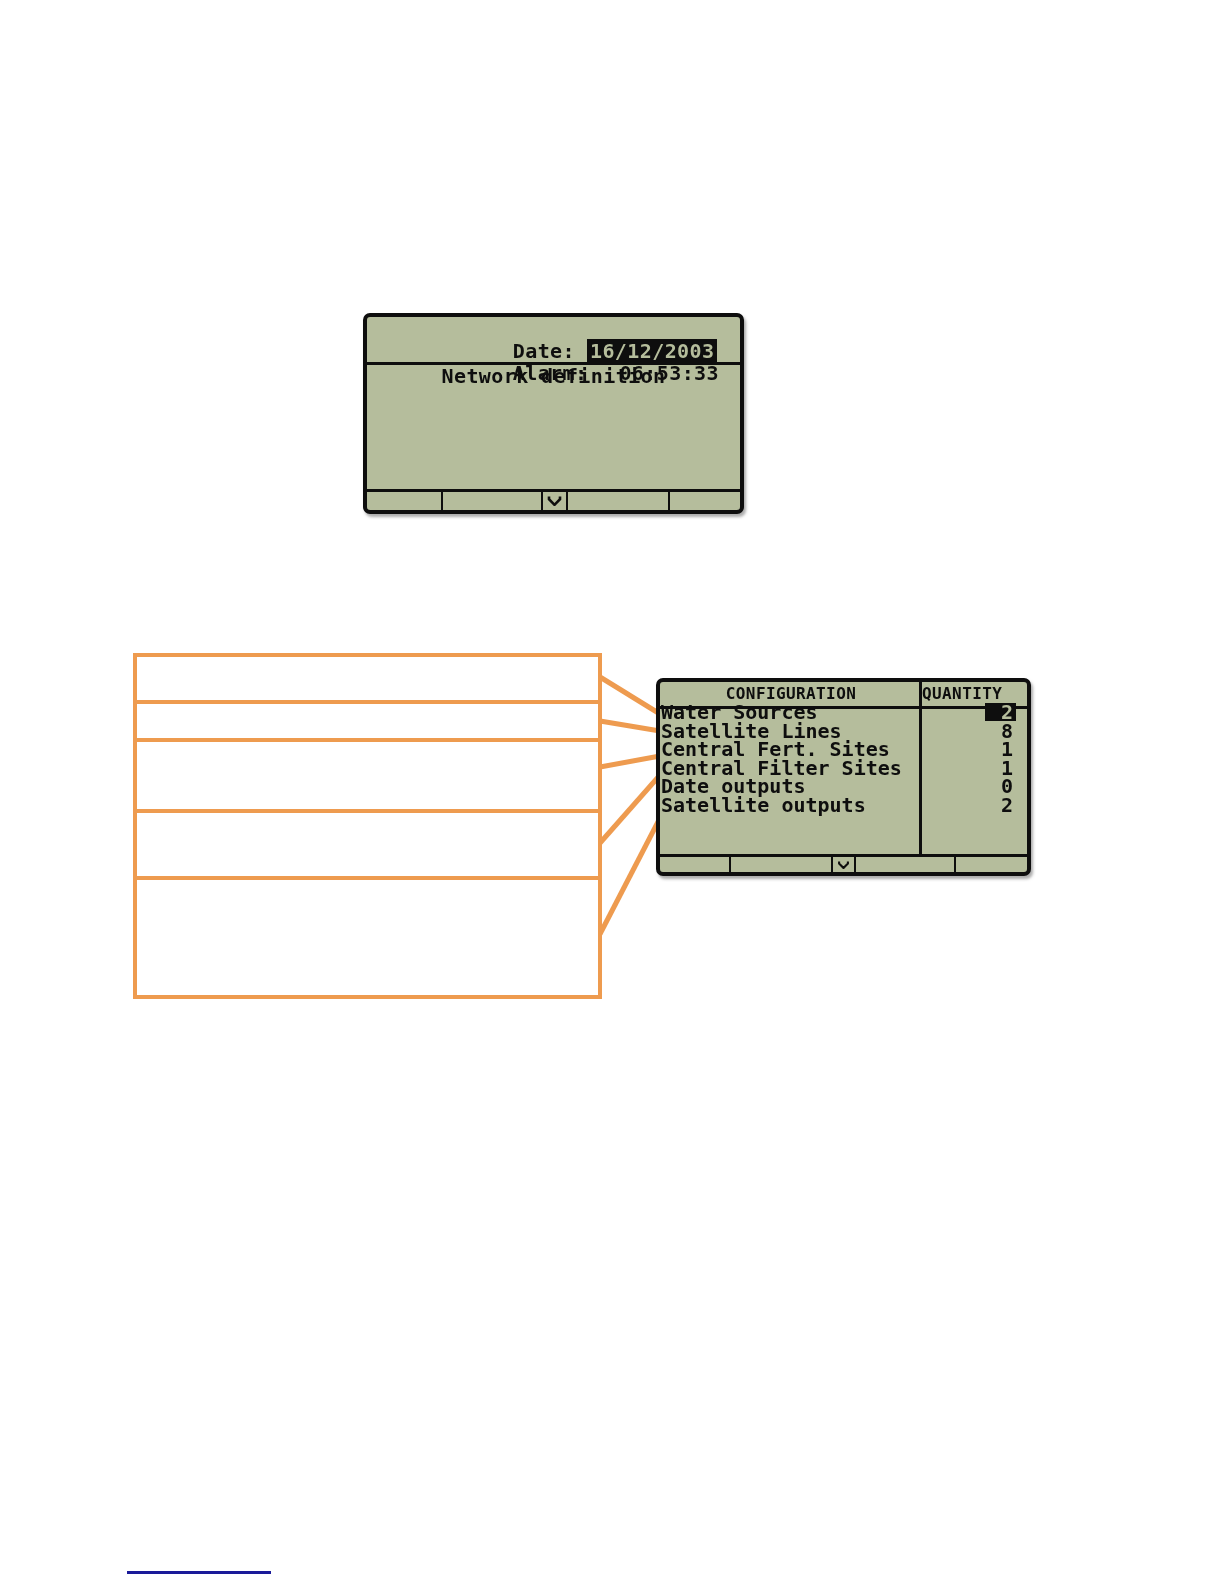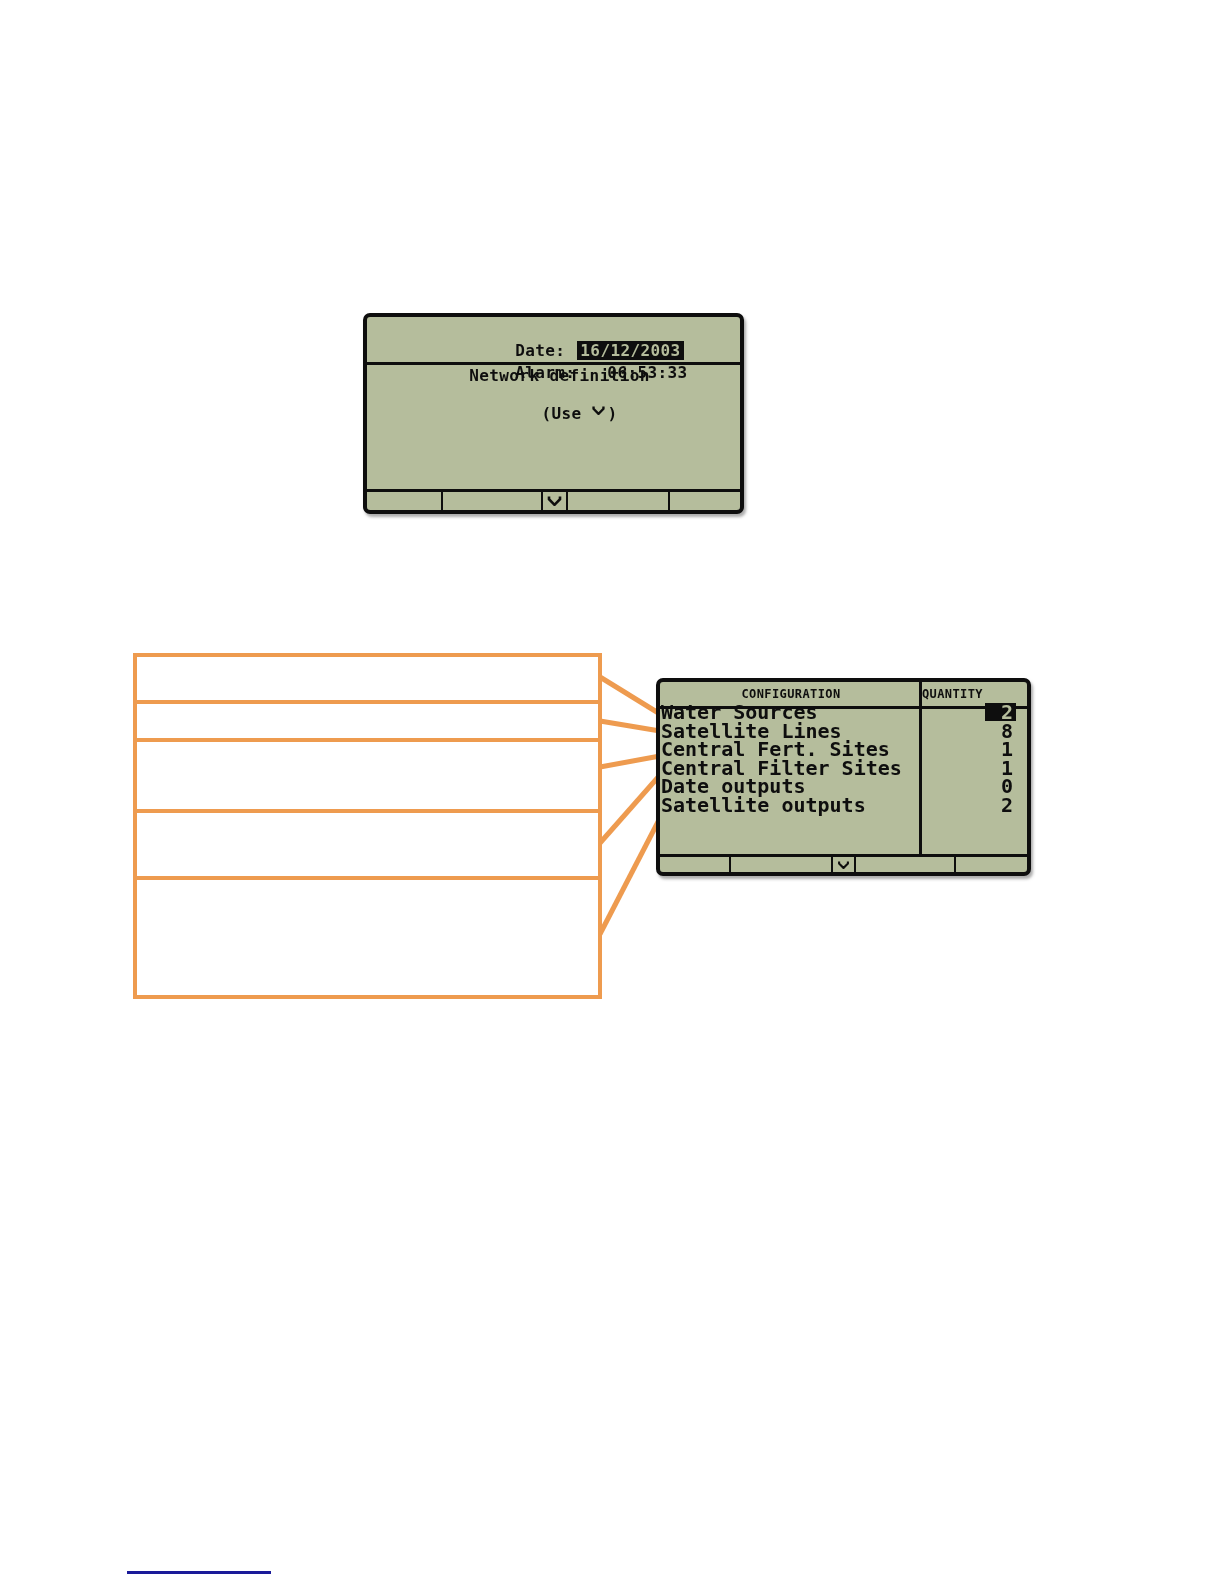--- a/index.html
+++ b/index.html
@@ -9,42 +9,42 @@
   }
   
   .screen{
     position:absolute;background:#b5bd9c;border:4px solid #0e0e0e;border-radius:7px;
     box-shadow:2px 3px 3px rgba(90,90,90,.5);box-sizing:border-box;
     font-weight:bold;color:#0e0e0e;
   }
   .top-screen{left:363px;top:313px;width:381px;height:201px;}
   .config-screen{left:656px;top:678px;width:375px;height:198px;}
 
-  .lcd-line{position:absolute;left:12px;right:0;height:22px;line-height:22px;font-size:16px;letter-spacing:.4px;white-space:pre;}
+  .lcd-line{position:absolute;left:0;right:0;height:22px;line-height:22px;font-size:20px;letter-spacing:.4px;white-space:pre;}
   .date-line{top:1px;padding-left:96px;}
   .time-line{top:23px;padding-left:96px;}
   .lcd-value{margin-left:12px;padding-left:20px;}
   .inv{background:#0e0e0e;color:#b5bd9c;padding:0 3px;}
   .lcd-sep{position:absolute;left:0;right:0;top:45px;height:3px;background:#0e0e0e;}
   .msg1{top:48px;text-align:center;}
   .msg2{top:64px;text-align:center;}
 
   .lcd-footer{position:absolute;left:0;right:0;bottom:0;border-top:3px solid #0e0e0e;display:flex;}
   .top-screen .lcd-footer{height:18px;}
   .config-screen .lcd-footer{height:15px;}
   .fcell{box-sizing:border-box;border-right:2px solid #0e0e0e;display:flex;align-items:center;justify-content:center;}
   .fcell:last-child{border-right:none;flex:1;}
   .tf1{width:76px;} .tf2{width:100px;} .tf3{width:25px;} .tf4{width:102px;}
   .cf1{width:71px;} .cf2{width:102px;} .cf3{width:23px;} .cf4{width:100px;}
 
   .chev{display:block;}
   .chev-inline{display:inline-block;vertical-align:top;transform:translateY(3px);margin:0 3px 0 10px;}
 
   
-  .cfg-header{position:absolute;top:1px;left:0;right:0;height:22px;line-height:22px;font-size:12px;display:flex;letter-spacing:.4px;}
+  .cfg-header{position:absolute;top:1px;left:0;right:0;height:22px;line-height:22px;font-size:16px;display:flex;letter-spacing:.4px;}
   .cfg-h1{width:262px;text-align:center;}
   .cfg-h2{flex:1;text-align:left;}
   .cfg-hsep{position:absolute;top:24px;left:0;right:0;height:3px;background:#0e0e0e;}
   .cfg-vsep{position:absolute;top:0;left:259px;width:3px;height:175px;background:#0e0e0e;}
   .cfg-rows{position:absolute;top:21px;left:1px;right:14px;}
   .cfg-row{height:18.5px;display:flex;align-items:center;font-size:20px;line-height:18px;}
   .cfg-label{flex:1;white-space:pre;}
   .cfg-value{white-space:pre;}
   .cfg-value.hl{background:#0e0e0e;color:#b5bd9c;padding:0 3px 0 16px;margin-right:-3px;}
 
@@ -86,25 +86,20 @@
 
 <div class="screen top-screen">
   <div class="lcd-line date-line">
     <span>Date:</span><span class="lcd-value inv">16/12/2003</span>
   </div>
   <div class="lcd-line time-line">
     <span>Alarm:</span><span class="lcd-value">06:53:33</span>
   </div>
   <div class="lcd-sep"></div>
   <div class="lcd-line msg1">Network definition</div>
-  <div class="lcd-line msg2">
-    <span>(Use</span><svg class="chev chev-inline" width="13" height="9" viewBox="0 0 14 10">
-        <path d="M1.5 0.5 V3.2 L7 8.8 L12.5 3.2 V0.5" fill="none" stroke="#0e0e0e" stroke-width="2.6"></path>
-      </svg><span>)</span>
-  </div>
   <div class="lcd-footer">
     <div class="fcell tf1"></div>
     <div class="fcell tf2"></div>
     <div class="fcell tf3">
       <svg class="chev" width="15" height="10" viewBox="0 0 14 10">
           <path d="M1.5 0.5 V3.2 L7 8.8 L12.5 3.2 V0.5" fill="none" stroke="#0e0e0e" stroke-width="2.6"></path>
         </svg>
     </div>
     <div class="fcell tf4"></div>
     <div class="fcell"></div>

